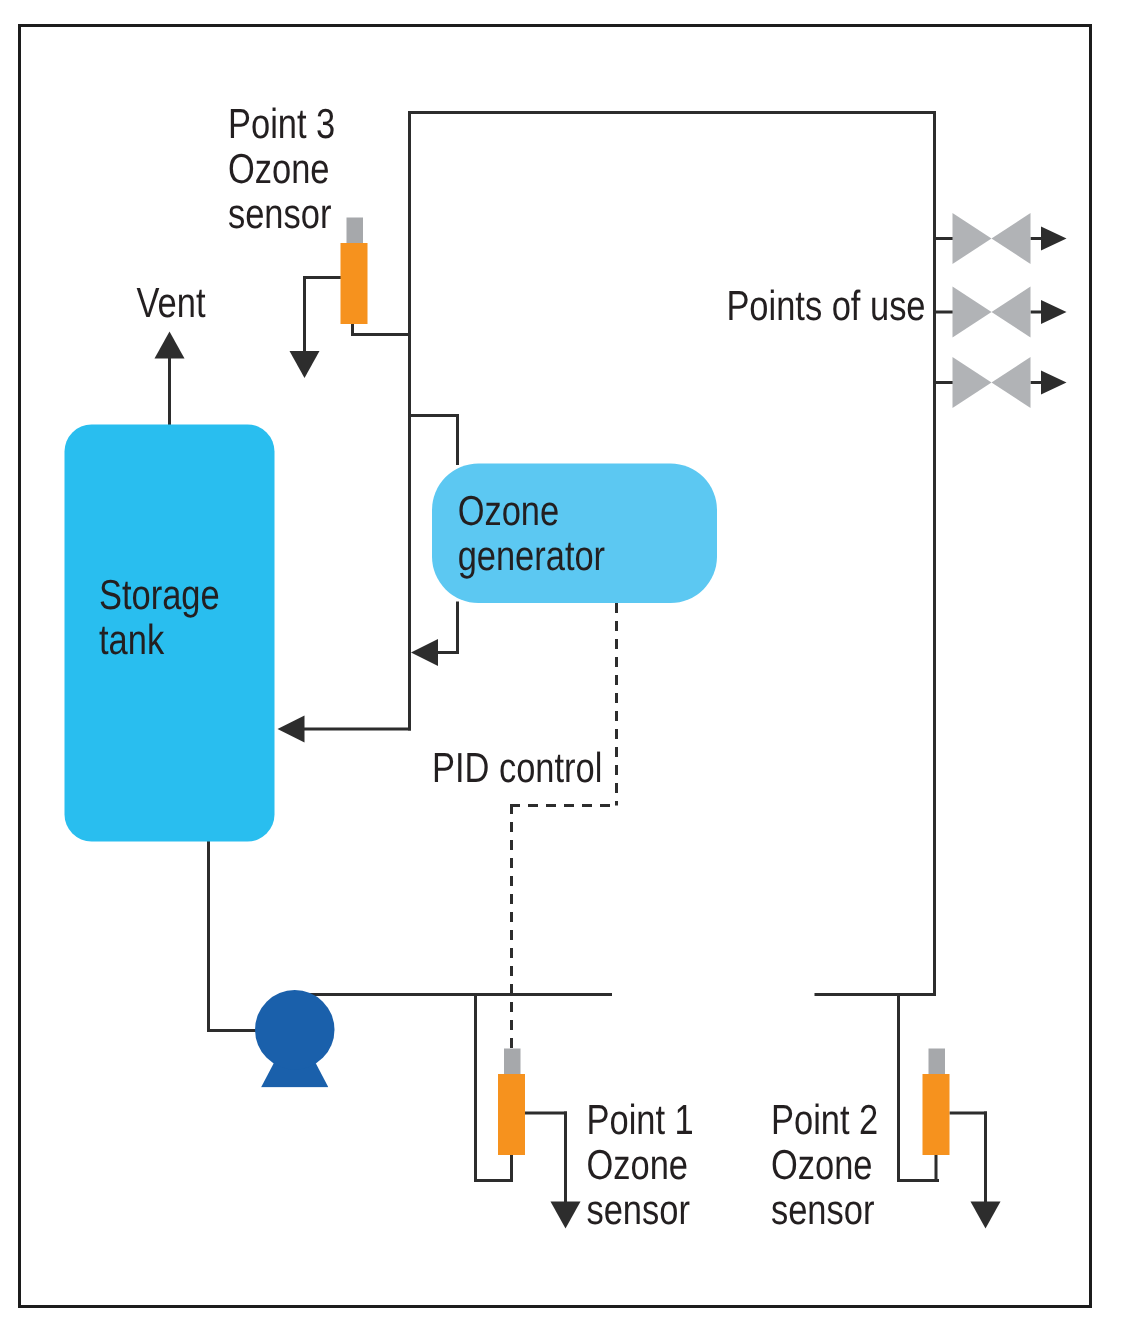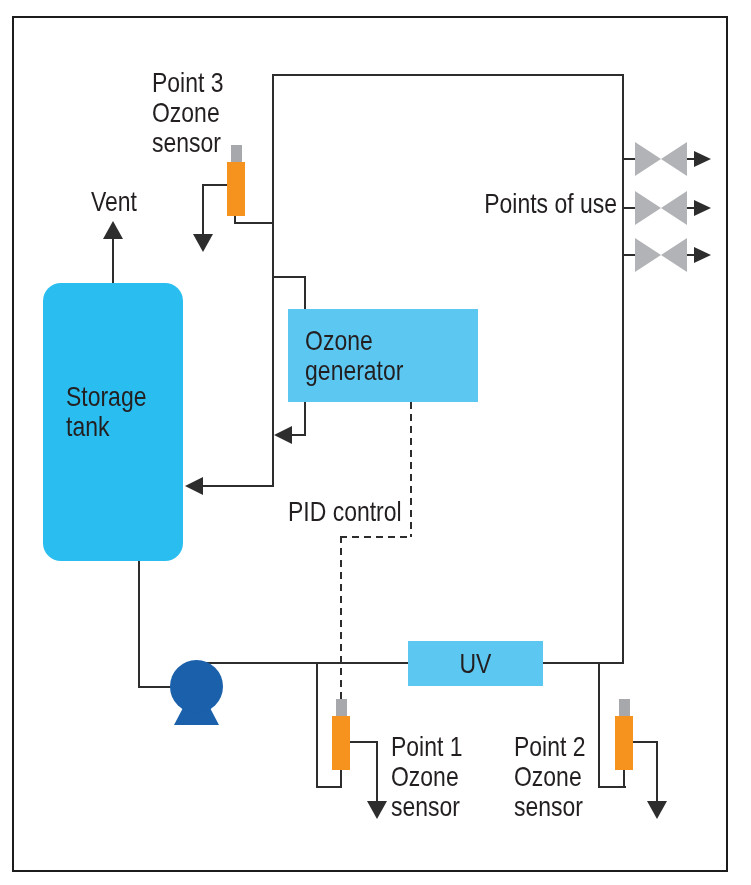--- a/index.html
+++ b/index.html
@@ -109,27 +109,24 @@
   <div class="vtriL" style="left: 635px; top: 238px; border-left-color: rgb(177, 179, 182);"></div>
   <div class="vtriR" style="left: 661px; top: 238px; border-right-color: rgb(177, 179, 182);"></div>
 
   <div class="tank" style="background-color: rgb(41, 190, 239);"></div>
   <div class="lbl" style="left:66px;top:382px;">Storage
 tank</div>
 
   <div class="pump-base" style="background-color: rgb(26, 96, 171);"></div>
   <div class="pump-circle" style="background-color: rgb(26, 96, 171);"></div>
 
-  <div class="pbox genbox" style="background-color: rgb(92, 200, 242);">
+  <div class="pbox genbox" style="background-color: rgb(92, 200, 242); border-radius: 31px;">
     <span class="boxlbl">Ozone generator</span>
   </div>
 
-  <div class="pbox uvbox" style="background-color: rgb(92, 200, 242);">
-    <span class="boxlbl">UV</span>
-  </div>
 
   <div class="scap" style="left: 231px; top: 145px; background-color: rgb(166, 168, 171);"></div>
   <div class="sbody" style="left: 227px; top: 162px; background-color: rgb(246, 146, 30);"></div>
 
   <div class="scap" style="left: 336px; top: 699px; background-color: rgb(166, 168, 171);"></div>
   <div class="sbody" style="left: 332px; top: 716px; background-color: rgb(246, 146, 30);"></div>
 
   <div class="scap" style="left: 619px; top: 699px; background-color: rgb(166, 168, 171);"></div>
   <div class="sbody" style="left: 615px; top: 716px; background-color: rgb(246, 146, 30);"></div>
 

